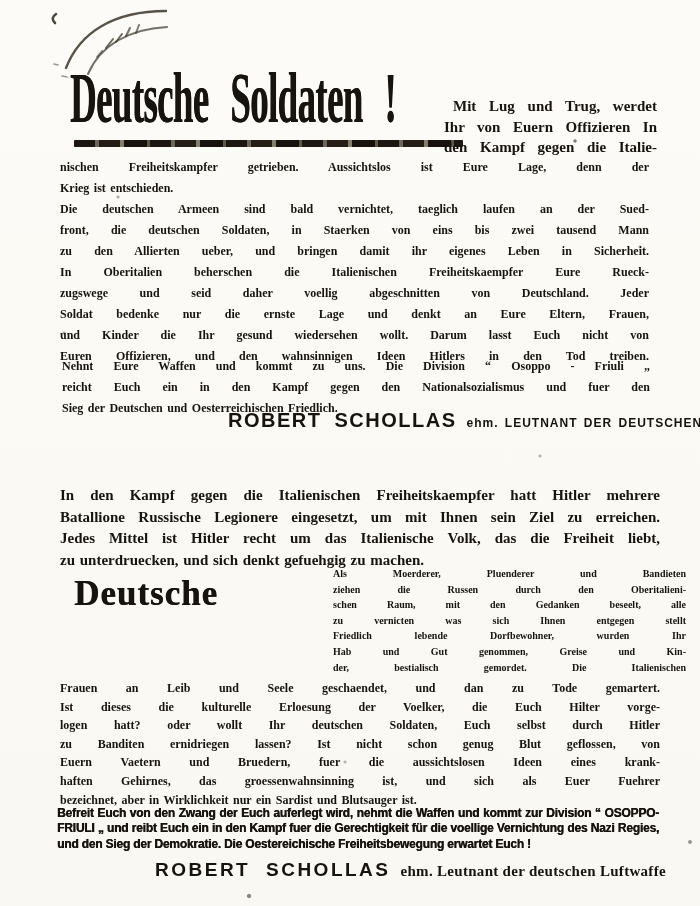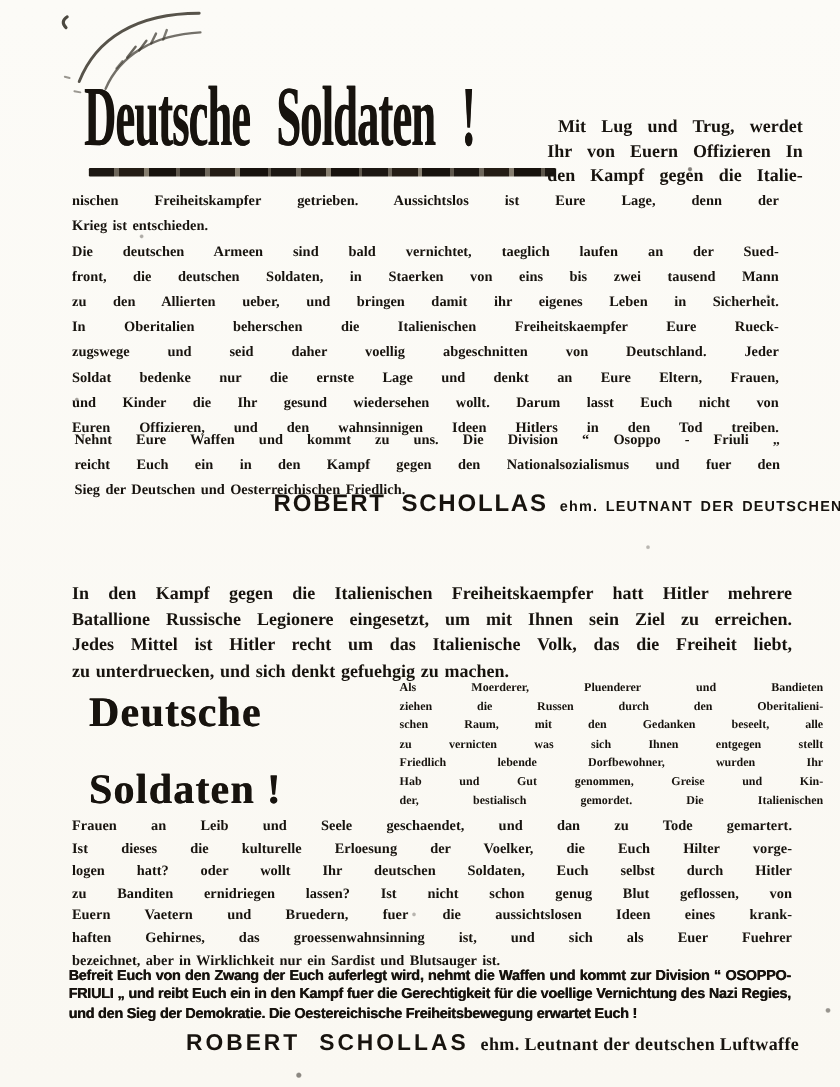--- a/index.html
+++ b/index.html
@@ -94,21 +94,21 @@
       <path d="M86 31 l3 -8" stroke-width="2" opacity=".65"></path>
       <path d="M47 55 l5 -6" stroke-width="1.8" opacity=".6"></path>
       <path d="M4 62 l4 1" stroke-width="1.6" opacity=".5"></path>
       <path d="M12 74 l5 1" stroke-width="1.6" opacity=".5"></path>
     </g>
   </svg>
 
   <div class="abs headline1">Deutsche Soldaten !</div>
   <div class="abs headline-rule"></div>
 
-  <div class="abs body15 justify-last indent-first lh20" style="left:456px; top:96px; width:213px;">
+  <div class="abs body15 justify-last indent-first lh20" style="left:444px; top:96px; width:213px;">
       <div class="tline">Mit Lug und Trug, werdet</div>
       <div class="tline">Ihr von Euern Offizieren In</div>
       <div class="tline last">den Kampf gegen die Italie-</div>
     </div>
 
   <div class="abs body16 lh21" style="left:60px; top:157px; width:589px;">
       <div class="tline">nischen Freiheitskampfer getrieben. Aussichtslos ist Eure Lage, denn der</div>
       <div class="tline last">Krieg ist entschieden.</div>
     </div>
 
@@ -136,21 +136,20 @@
 
   <div class="abs body15 lh22" style="left:60px; top:485px; width:600px;">
       <div class="tline">In den Kampf gegen die Italienischen Freiheitskaempfer hatt Hitler mehrere</div>
       <div class="tline">Batallione Russische Legionere eingesetzt, um mit Ihnen sein Ziel zu erreichen.</div>
       <div class="tline">Jedes Mittel ist Hitler recht um das Italienische Volk, das die Freiheit liebt,</div>
       <div class="tline last">zu unterdruecken, und sich denkt gefuehgig zu machen.</div>
     </div>
 
   <div class="abs headline2">
     <div>Deutsche</div>
-    <div>Soldaten !</div>
   </div>
 
   <div class="abs body15 justify-last lh16" style="left:333px; top:566px; width:353px; font-size:10px;">
       <div class="tline">Als Moerderer, Pluenderer und Bandieten</div>
       <div class="tline">ziehen die Russen durch den Oberitalieni-</div>
       <div class="tline">schen Raum, mit den Gedanken beseelt, alle</div>
       <div class="tline">zu vernicten was sich Ihnen entgegen stellt</div>
       <div class="tline">Friedlich lebende Dorfbewohner, wurden Ihr</div>
       <div class="tline">Hab und Gut genommen, Greise und Kin-</div>
       <div class="tline last">der, bestialisch gemordet. Die Italienischen</div>

